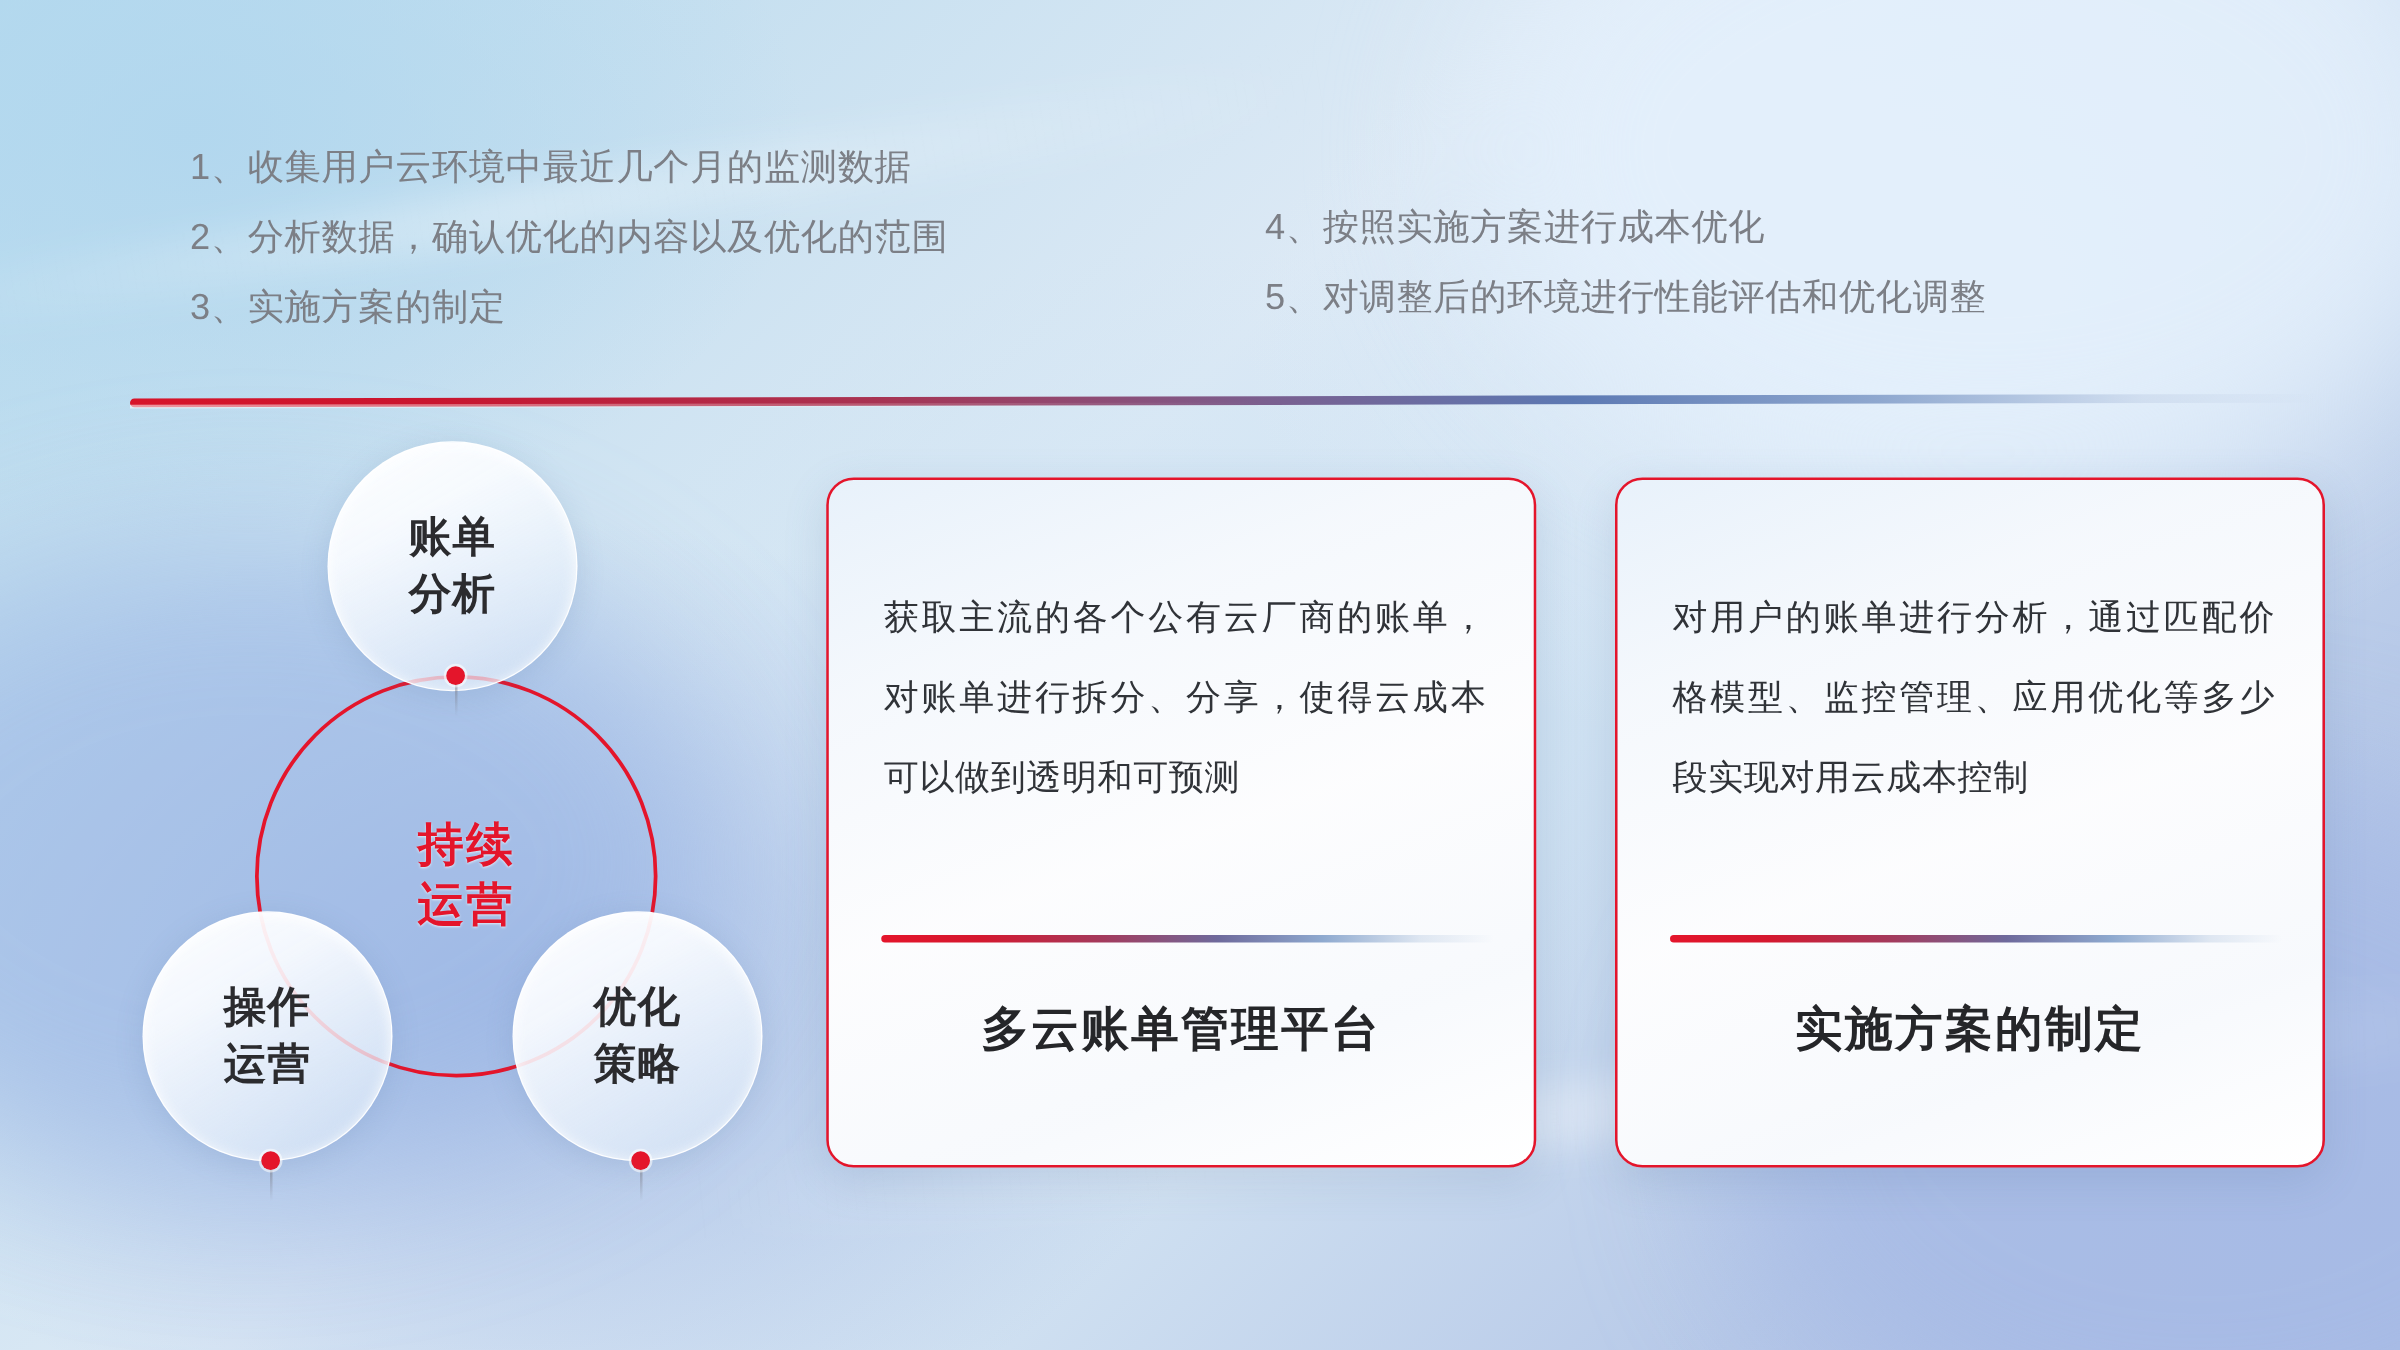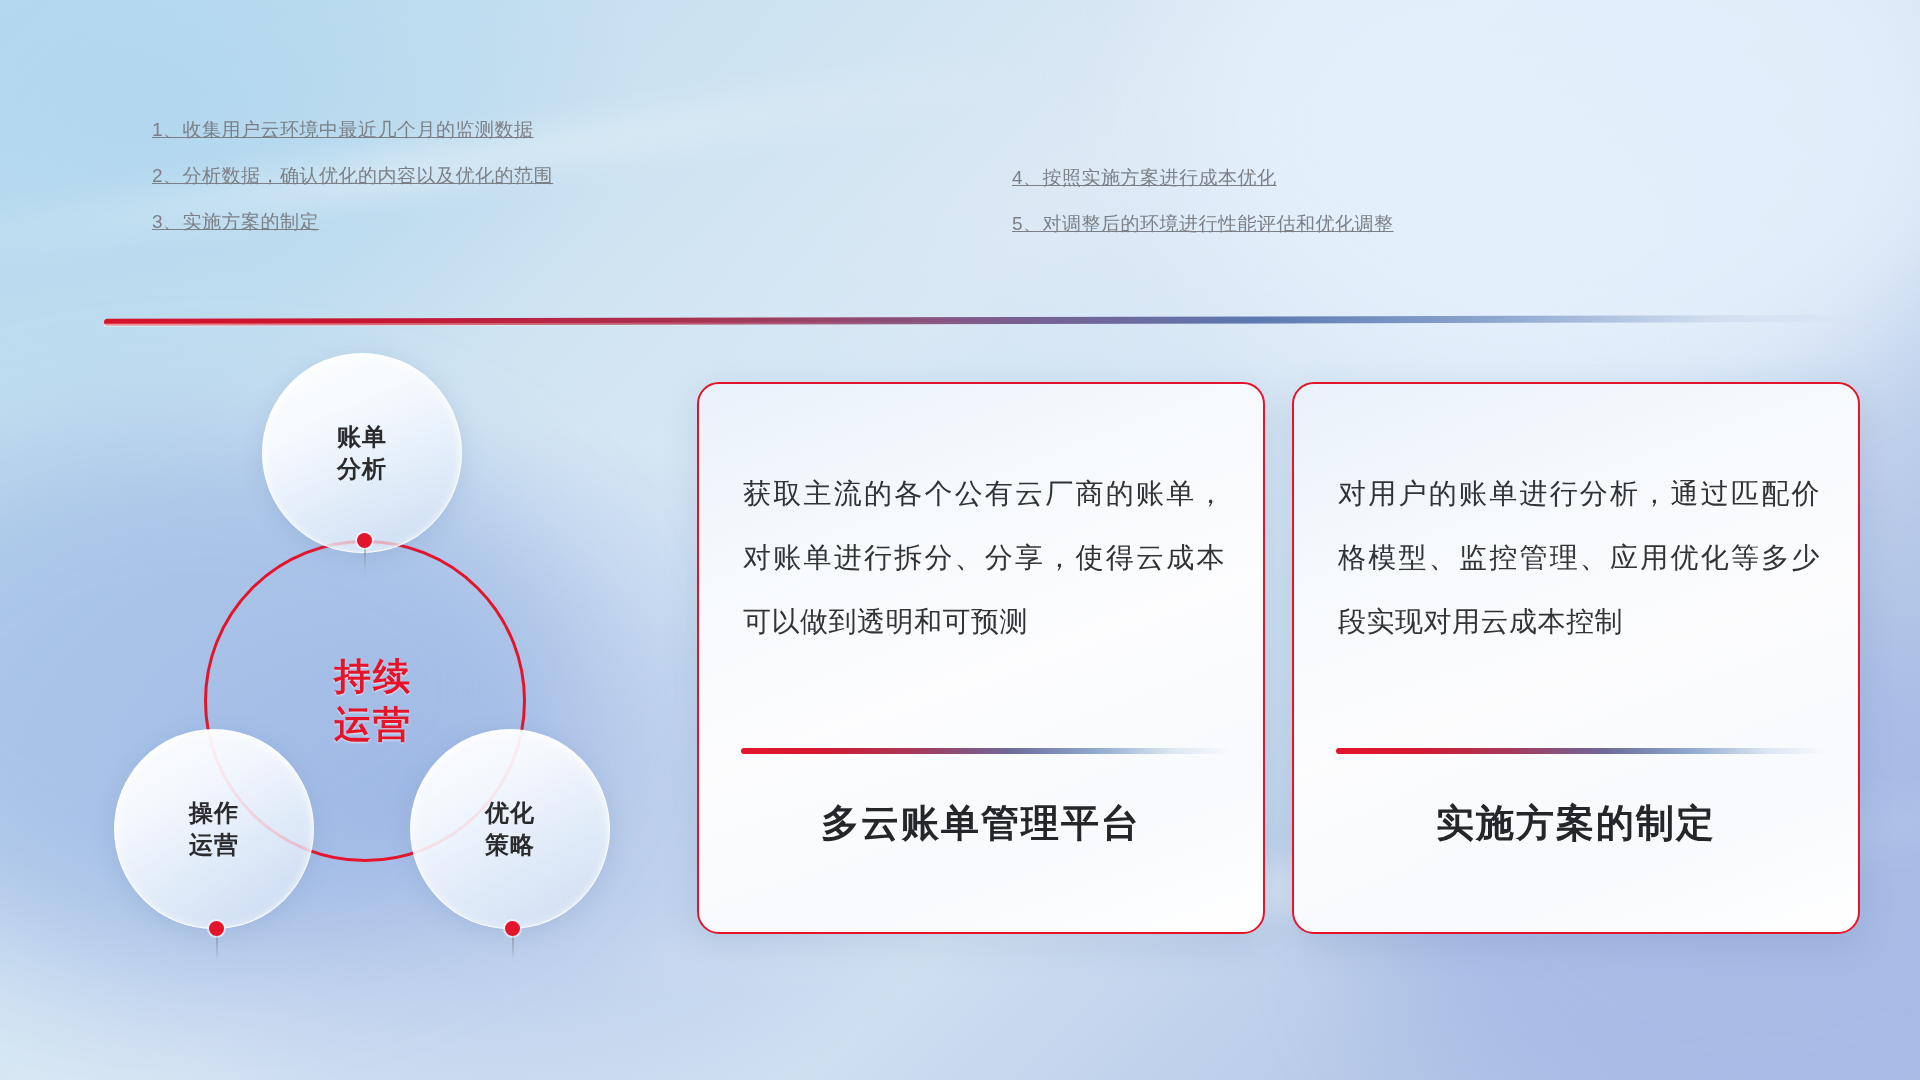--- a/index.html
+++ b/index.html
@@ -37,25 +37,24 @@
     position: absolute;
     pointer-events: none;
     border-radius: 50%;
     filter: blur(60px);
   }
 
   
   .bullets {
     position: absolute;
     color: #7c7f86;
-    font-size: 19px;
+    font-size: 29px;
     line-height: 1.0;
     letter-spacing: 0.5px;
     white-space: nowrap;
-    text-decoration: underline;
   }
   #bullets-left  { left: 152px; top: 120px; }
   #bullets-right { left: 1012px; top: 155px; margin-top: 13px; }
   .bullets .row { margin-bottom: 27px; }
   .bullets .row:last-child { margin-bottom: 0; }
 
   
   #divider {
     position: absolute;
     left: 104px;
@@ -108,21 +107,21 @@
         rgba(214,229,246,0.62) 100%);
     box-shadow: 0 4px 22px rgba(90,120,165,0.18), inset 0 2px 10px rgba(255,255,255,0.9);
     display: flex;
     align-items: center;
     justify-content: center;
   }
   .bubble .lbl {
     text-align: center;
     color: #2b2b2e;
     font-weight: 700;
-    font-size: 24px;
+    font-size: 34px;
     line-height: 1.32;
     letter-spacing: 1px;
   }
   #bubble-top    { left: 166px; top: 8px;   width: 200px; height: 200px; }
   #bubble-left   { left: 18px;  top: 384px; width: 200px; height: 200px; }
   #bubble-right  { left: 314px; top: 384px; width: 200px; height: 200px; }
 
   #venn-center {
     position: absolute;
     left: 116px; top: 195px;
@@ -174,21 +173,21 @@
     box-sizing: border-box;
     background: linear-gradient(160deg,
         rgba(233,242,251,0.95) 0%,
         rgba(246,249,253,0.97) 24%,
         rgba(253,253,254,0.99) 52%,
         rgba(248,250,253,0.99) 78%,
         rgba(255,255,255,1) 100%);
     box-shadow: 0 10px 34px rgba(85,115,160,0.18);
     overflow: hidden;
   }
-  #card-1 { left: 697px; }
+  #card-1 { left: 661px; }
   #card-2 { left: 1292px; padding-left: 16px; }
 
   .card-body {
     position: absolute;
     left: 44px; right: 38px;
     top: 78px;
     color: #303338;
     font-size: 28px;
     line-height: 2.28;
     letter-spacing: 0.5px;

